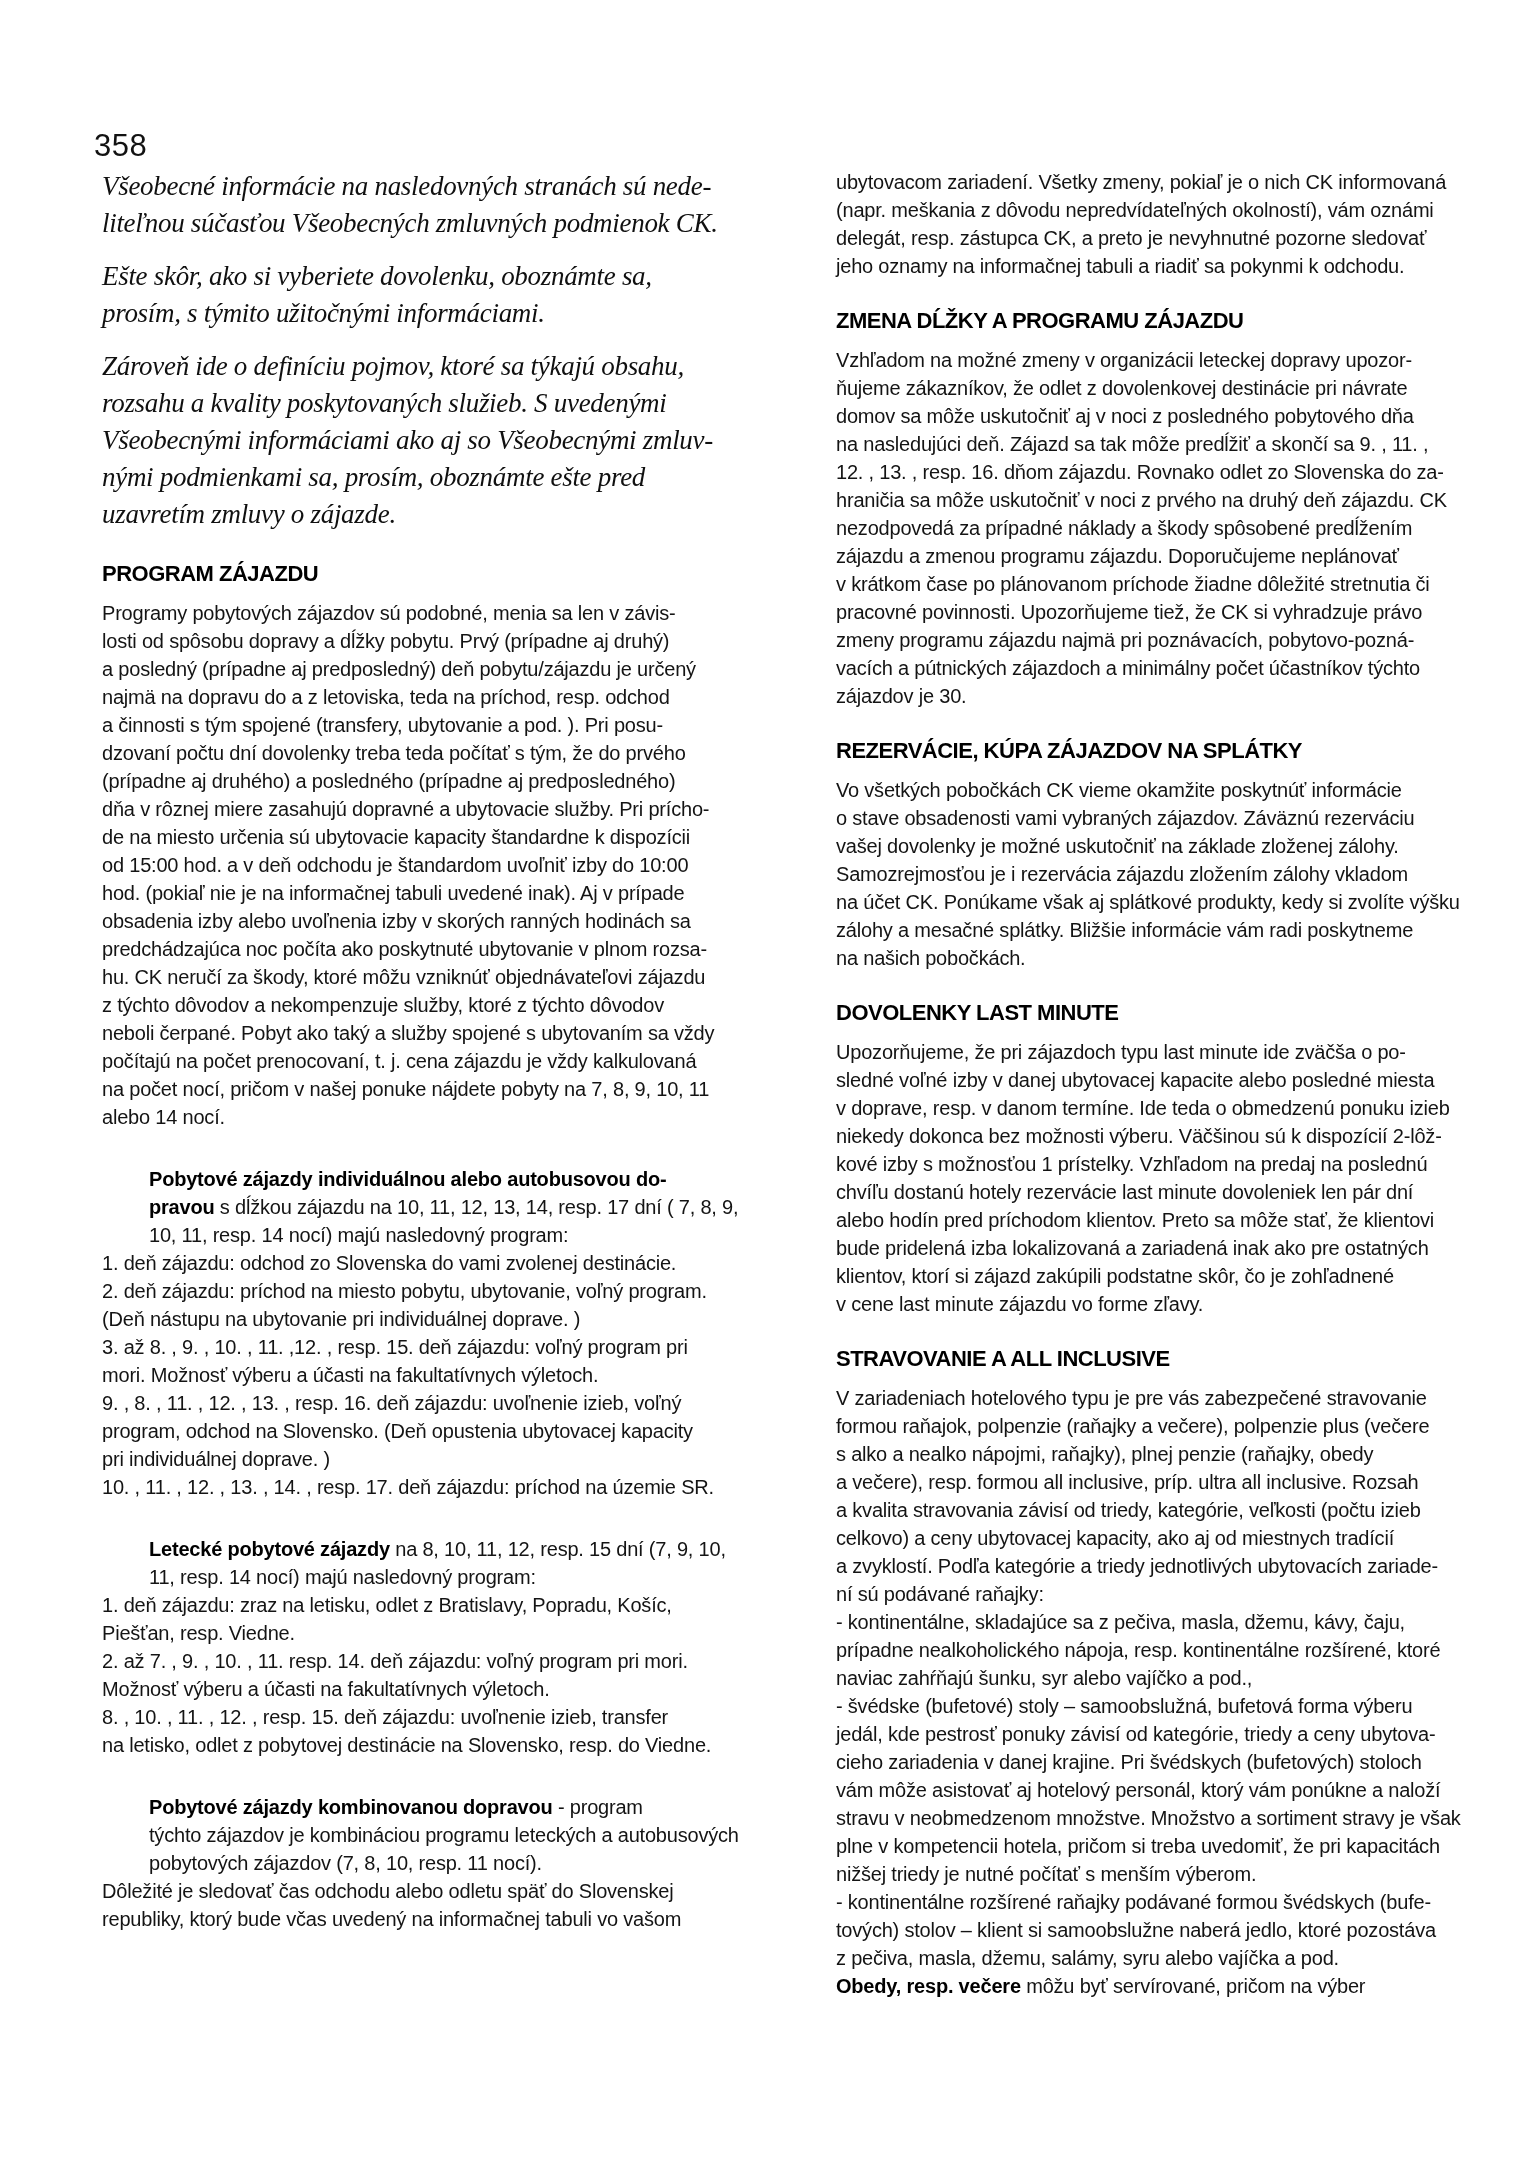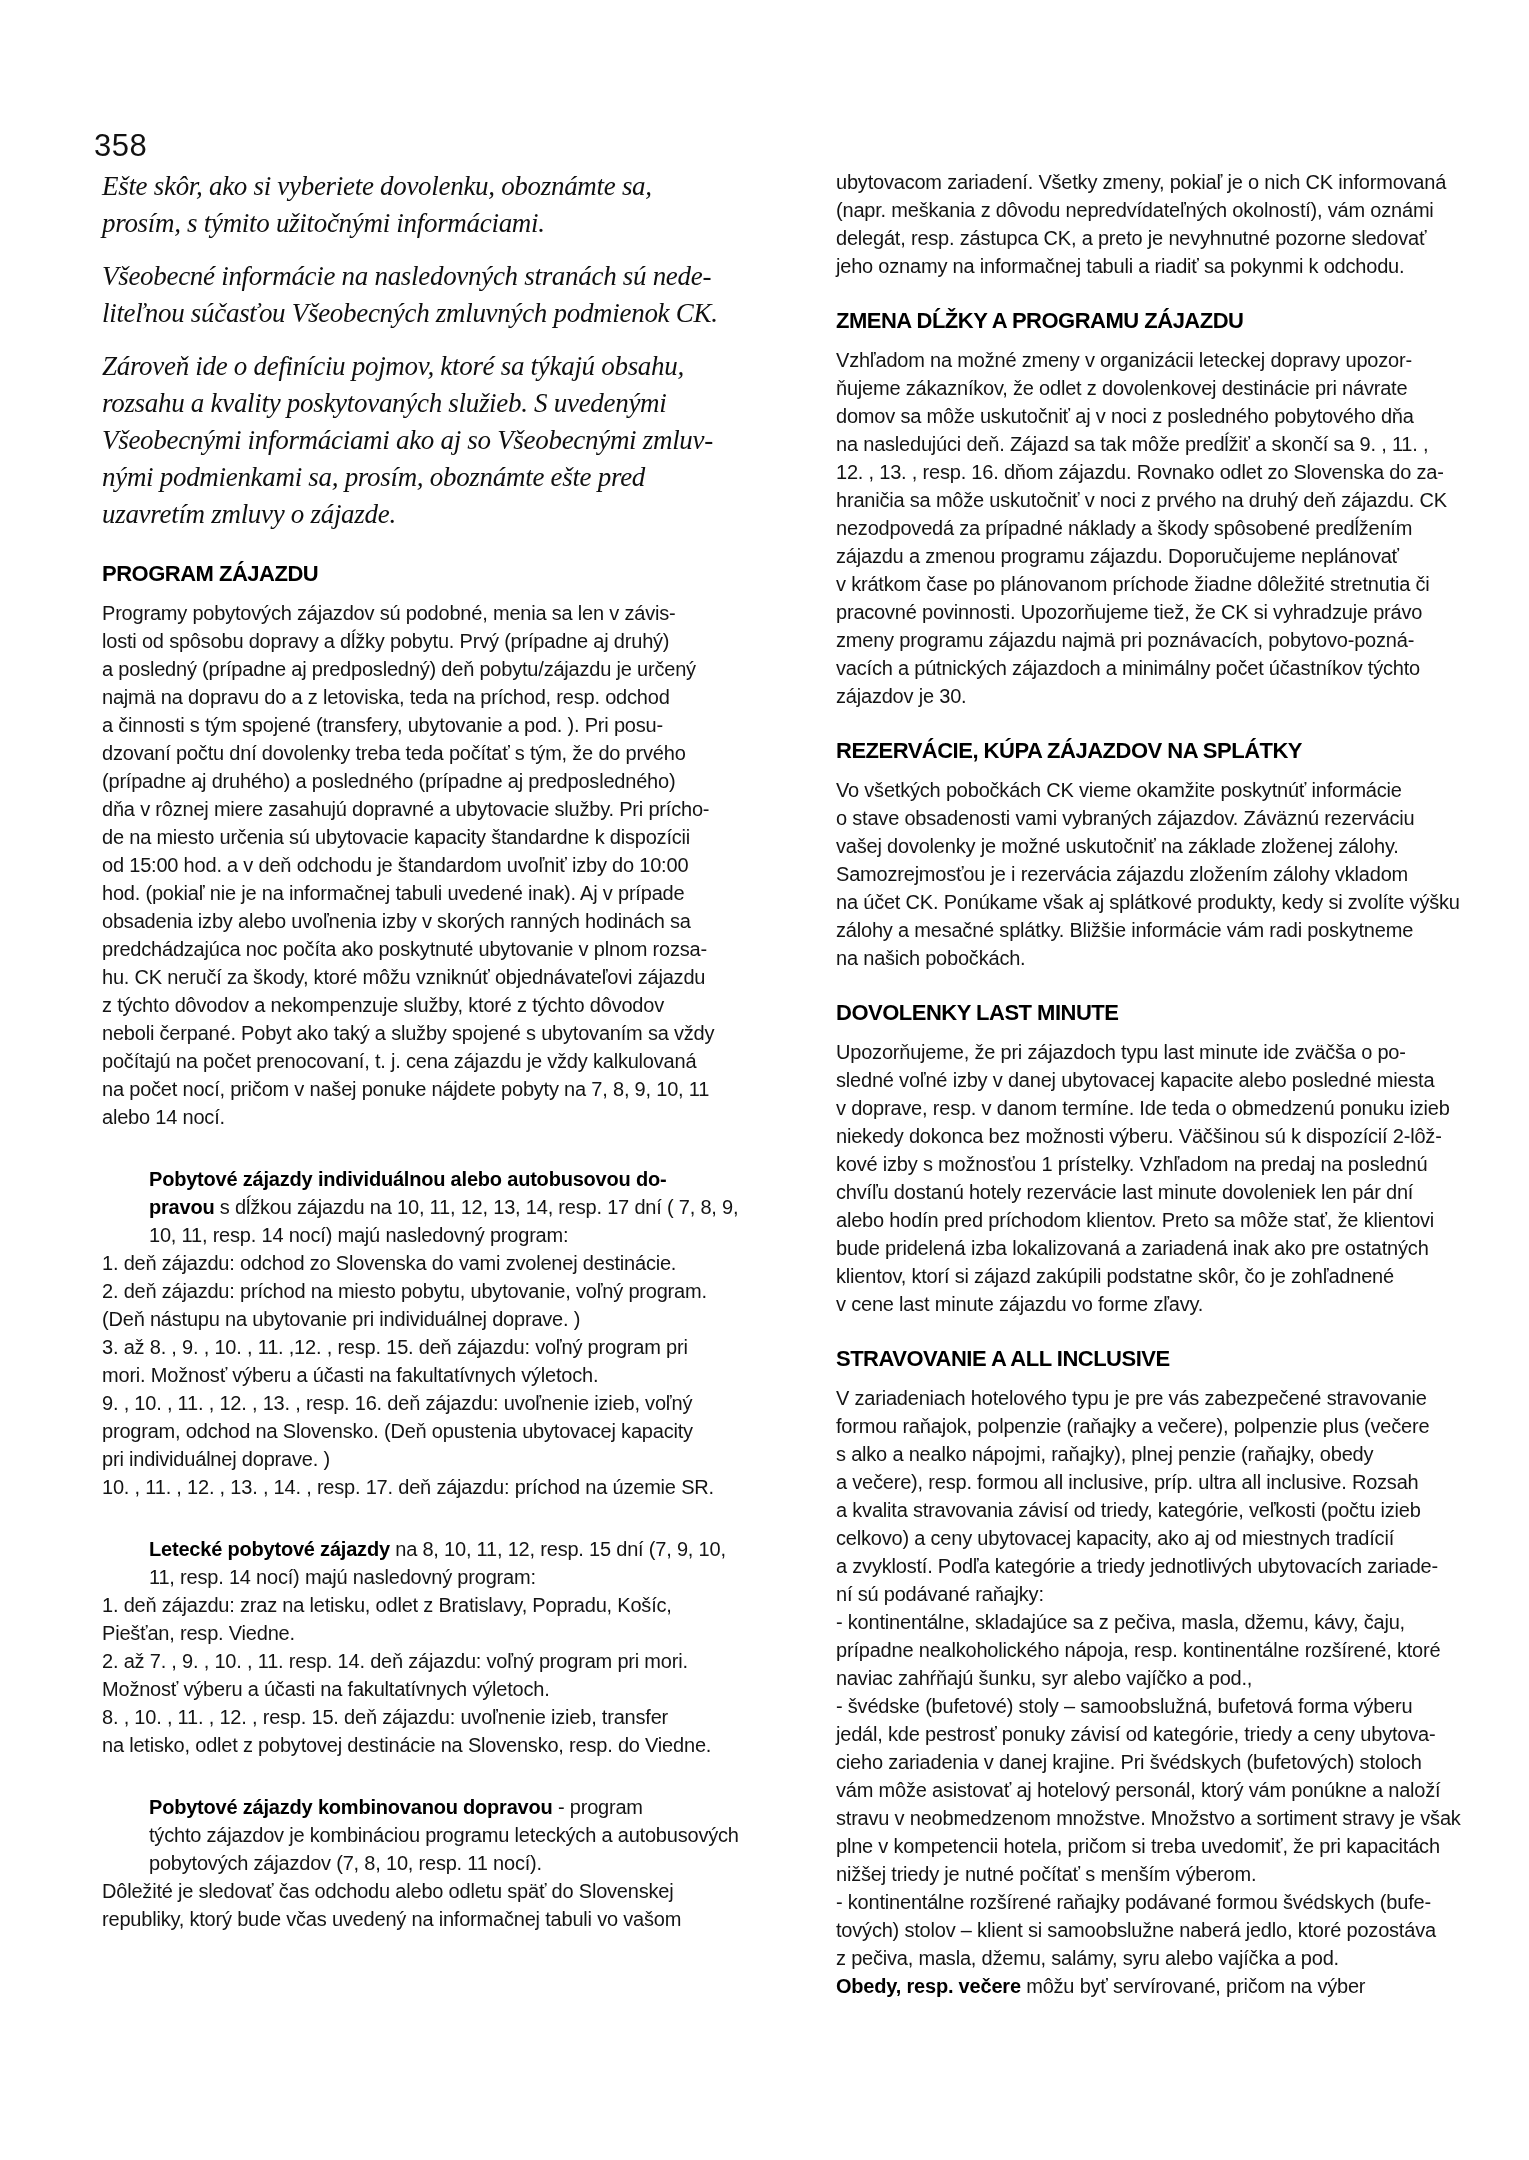--- a/index.html
+++ b/index.html
@@ -63,24 +63,24 @@
 </head>
 <body>
 
 <div>
 
   <div class="page-number">358</div>
 
   <div class="col col-left">
 
     <div class="intro">
+      <p>Všeobecné informácie na nasledovných stranách sú nede-
+liteľnou súčasťou Všeobecných zmluvných podmienok CK.</p>
       <p>Ešte skôr, ako si vyberiete dovolenku, oboznámte sa,
 prosím, s týmito užitočnými informáciami.</p>
-      <p>Všeobecné informácie na nasledovných stranách sú nede-
-liteľnou súčasťou Všeobecných zmluvných podmienok CK.</p>
       <p>Zároveň ide o definíciu pojmov, ktoré sa týkajú obsahu,
 rozsahu a kvality poskytovaných služieb. S uvedenými
 Všeobecnými informáciami ako aj so Všeobecnými zmluv-
 nými podmienkami sa, prosím, oboznámte ešte pred
 uzavretím zmluvy o zájazde.</p>
     </div>
 
     <h2>PROGRAM ZÁJAZDU</h2>
     <p class="body-text">Programy pobytových zájazdov sú podobné, menia sa len v závis-
 losti od spôsobu dopravy a dĺžky pobytu. Prvý (prípadne aj druhý)
@@ -103,21 +103,21 @@
 alebo 14 nocí.</p>
 
     <p class="body-text block"><strong>Pobytové zájazdy individuálnou alebo autobusovou do-
 pravou</strong><span> s dĺžkou zájazdu na 10, 11, 12, 13, 14, resp. 17 dní ( 7, 8, 9,
 10, 11, resp. 14 nocí) majú nasledovný program:</span></p>
     <p class="body-text para">1. deň zájazdu: odchod zo Slovenska do vami zvolenej destinácie.</p>
     <p class="body-text para">2. deň zájazdu: príchod na miesto pobytu, ubytovanie, voľný program.
 (Deň nástupu na ubytovanie pri individuálnej doprave. )</p>
     <p class="body-text para">3. až 8. , 9. , 10. , 11. ,12. , resp. 15. deň zájazdu: voľný program pri
 mori. Možnosť výberu a účasti na fakultatívnych výletoch.</p>
-    <p class="body-text para">9. , 10. , 11. , 12. , 13. , resp. 16. deň zájazdu: uvoľnenie izieb, voľný
+    <p class="body-text para">9. , 8. , 11. , 12. , 13. , resp. 16. deň zájazdu: uvoľnenie izieb, voľný
 program, odchod na Slovensko. (Deň opustenia ubytovacej kapacity
 pri individuálnej doprave. )</p>
     <p class="body-text para">10. , 11. , 12. , 13. , 14. , resp. 17. deň zájazdu: príchod na územie SR.</p>
 
     <p class="body-text block"><strong>Letecké pobytové zájazdy</strong><span> na 8, 10, 11, 12, resp. 15 dní (7, 9, 10,
 11, resp. 14 nocí) majú nasledovný program:</span></p>
     <p class="body-text para">1. deň zájazdu: zraz na letisku, odlet z Bratislavy, Popradu, Košíc,
 Piešťan, resp. Viedne.</p>
     <p class="body-text para">2. až 7. , 9. , 10. , 11. resp. 14. deň zájazdu: voľný program pri mori.
 Možnosť výberu a účasti na fakultatívnych výletoch.</p>

